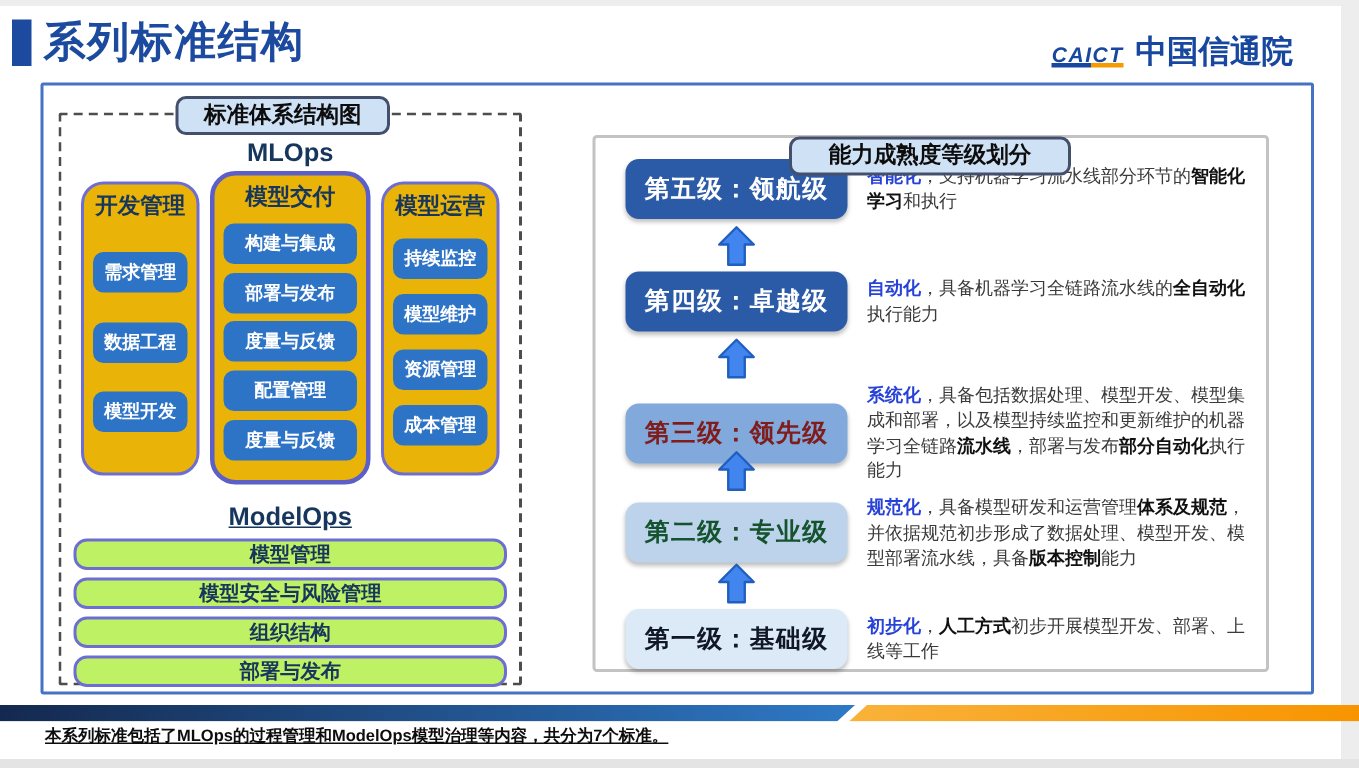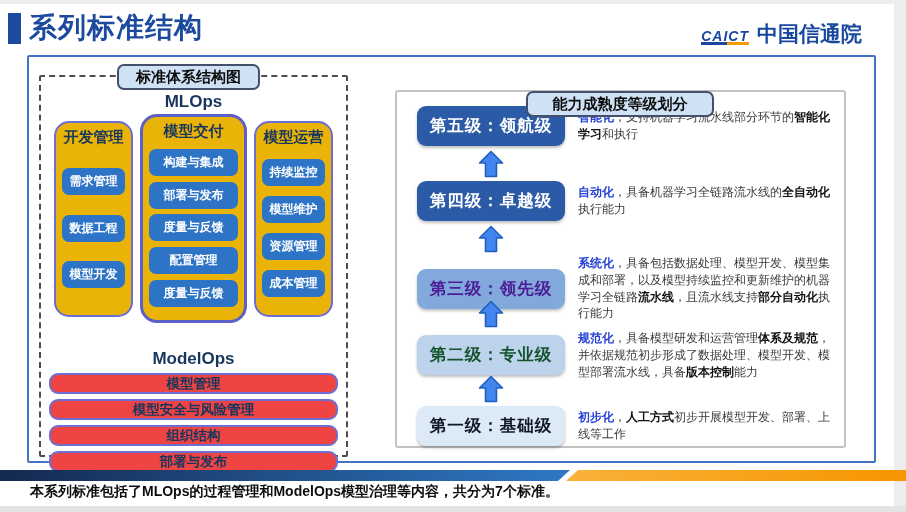--- a/index.html
+++ b/index.html
@@ -39,76 +39,76 @@
   .sec-label.left  { left:88px;  top:7px;  width:143px; }
   .sec-label.right { left:497px; top:34px; width:188px; }
 
   
   .dashed-panel {
     position:absolute; left:10px; top:18px; width:309px; height:382px;
     border:2px dashed #4d4d4d; border-radius:2px; background:#fff;
   }
   .mlops-title, .modelops-title { text-align:center; font-size:17px; font-weight:bold; color:#17365D; }
   .mlops-title { margin-top:15px; }
-  .modelops-title { margin-top:26px; }
+  .modelops-title { margin-top:12px;text-decoration:underline; }
   .ml-cols { margin-top:2px; display:flex; justify-content:center; align-items:center; gap:7px; }
   .ml-col {
     width:79px; height:196px; background:#eab308;
     border:2px solid #6E6ED2; border-radius:15px;
     display:flex; flex-direction:column;
   }
   .ml-col.emph { width:107px; height:209px; border-width:3.5px; border-radius:17px; border-color:#5B5FC7; }
   .ml-col-title { text-align:center; font-size:15px; font-weight:bold; color:#17365D; margin-top:5px; }
   .ml-col-list { flex:1; display:flex; flex-direction:column; justify-content:space-evenly; padding:2px 6px 7px; }
   .ml-chip {
     background:#2E74C6; color:#fff; font-size:12px; font-weight:bold;
     text-align:center; border-radius:7px; padding:5px 1px;
   }
   .mo-bars { margin:4px 8px 0; display:flex; flex-direction:column; gap:5px; }
   .mo-bar {
-    height:21px; line-height:18px; text-align:center; background:#ef4444;
+    height:21px; line-height:18px; text-align:center; background:#bef264;
     border:2px solid #6E6ED2; border-radius:9px;
     font-size:13.5px; font-weight:bold; color:#17365D;
   }
 
   
   .maturity-panel {
     position:absolute; left:366px; top:33px; width:451px; height:358px;
     border:2px solid #c3c3c3; border-radius:3px; background:#fff;
   }
   .levels { padding:13px 12px 0 20px; }
   .lvl-row { display:grid; grid-template-columns:148px 1fr; column-gap:13px; height:42px; align-items:center; }
   .lvl-box {
     height:40px; border-radius:9px; display:flex; align-items:center; justify-content:center;
     font-size:16.5px; font-weight:bold; letter-spacing:1px;
     box-shadow:0 2px 3px rgba(0,0,0,0.25);
   }
   .tone-dark    { background:#2B5AA7; color:#ffffff; }
-  .tone-mid     { background:#82A9DB; color:#4c1d95;text-align:right; }
+  .tone-mid     { background:#82A9DB; color:#7f1d1d;text-align:right; }
   .tone-light   { background:#BDD3EC; color:#14532d; }
   .tone-lighter { background:#DCE9F7; color:#101826; }
   .lvl-desc { font-size:12px; line-height:1.4; color:#3a3a3a; }
   .lvl-desc .kw { color:#2742D6; font-weight:bold; }
   .lvl-desc .b  { color:#111; font-weight:bold; }
   .lvl-arrow-row { height:33px; display:flex; align-items:center; }
   .lvl-arrow-row svg { margin-left:61px; }
 
   
   .bottom-bar { position:absolute; left:0; top:470px; width:906px; height:11px; }
   .bar-blue {
     position:absolute; left:0; top:0; width:570px; height:11px;
     background:linear-gradient(90deg,#14294F,#2E79C6);
     clip-path:polygon(0 0,100% 0,calc(100% - 12px) 100%,0 100%);
   }
   .bar-orange {
     position:absolute; left:566px; top:0; width:340px; height:11px;
     background:linear-gradient(90deg,#F9B23A,#F79500);
     clip-path:polygon(12px 0,100% 0,100% 100%,0 100%);
   }
-  .footer-text { position:absolute; left:30px; top:483px; font-size:14px; font-weight:bold; color:#0d0d0d; }
+  .footer-text { position:absolute; left:30px; top:483px; font-size:11px; font-weight:bold; color:#0d0d0d;text-decoration:underline; }
 </style>
 </head>
 <body>
 
 <div class="edge-top"></div>
 <div class="edge-right"></div>
 <div class="edge-bottom"></div>
 
 <div class="accent-bar"></div>
 <h1 class="page-title">系列标准结构</h1>
@@ -178,21 +178,21 @@
           <div class="lvl-box tone-dark">第四级：卓越级</div>
           <div class="lvl-desc"><span class="kw">自动化</span><span>，具备机器学习全链路流水线的</span><span class="b">全自动化</span><span>执行能力</span></div>
         </div>
         <div class="lvl-arrow-row">
           <svg width="26" height="28" viewBox="0 0 26 28">
             <path d="M13 1.5 L24.5 13 H18.5 V26.5 H7.5 V13 H1.5 Z" fill="#4285EE" stroke="#1F5FBF" stroke-width="1.6" stroke-linejoin="round"></path>
           </svg>
         </div>
         <div class="lvl-row">
           <div class="lvl-box tone-mid">第三级：领先级</div>
-          <div class="lvl-desc"><span class="kw">系统化</span><span>，具备包括数据处理、模型开发、模型集成和部署，以及模型持续监控和更新维护的机器学习全链路</span><span class="b">流水线</span><span>，且流水线支持</span><span class="b">部分自动化</span><span>执行能力</span></div>
+          <div class="lvl-desc"><span class="kw">系统化</span><span>，具备包括数据处理、模型开发、模型集成和部署，以及模型持续监控和更新维护的机器学习全链路</span><span class="b">流水线</span><span>，部署与发布</span><span class="b">部分自动化</span><span>执行能力</span></div>
         </div>
         <div class="lvl-arrow-row">
           <svg width="26" height="28" viewBox="0 0 26 28">
             <path d="M13 1.5 L24.5 13 H18.5 V26.5 H7.5 V13 H1.5 Z" fill="#4285EE" stroke="#1F5FBF" stroke-width="1.6" stroke-linejoin="round"></path>
           </svg>
         </div>
         <div class="lvl-row">
           <div class="lvl-box tone-light">第二级：专业级</div>
           <div class="lvl-desc"><span class="kw">规范化</span><span>，具备模型研发和运营管理</span><span class="b">体系及规范</span><span>，并依据规范初步形成了数据处理、模型开发、模型部署流水线，具备</span><span class="b">版本控制</span><span>能力</span></div>
         </div>

